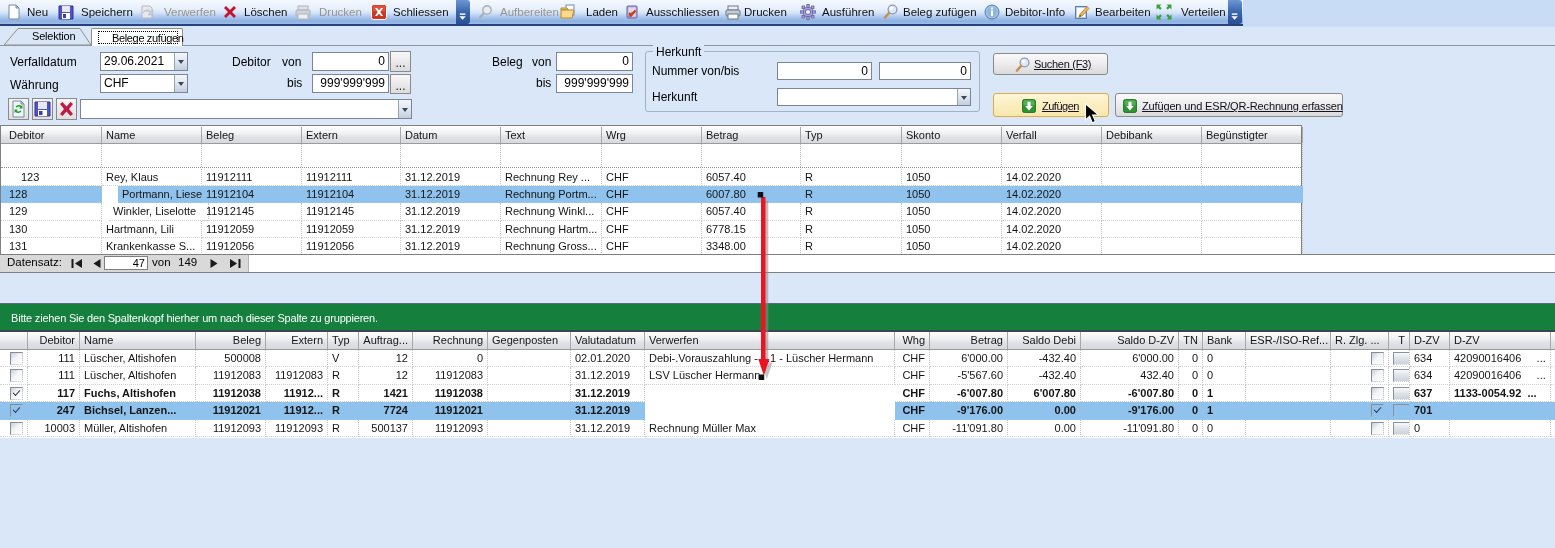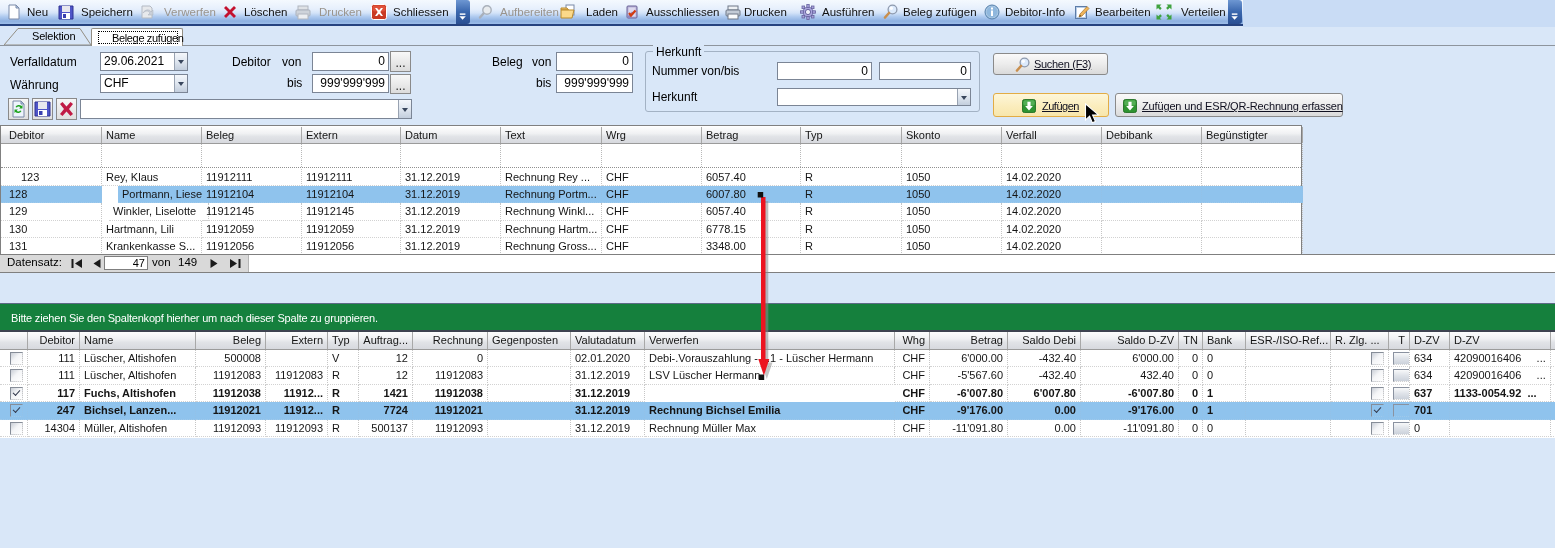--- a/index.html
+++ b/index.html
@@ -564,37 +564,36 @@
 <span class="c" style="left:0.0px;width:27.5px"><span class="cb ck"></span></span>
 <span class="r" style="left:27.5px;width:52.5px">247</span>
 <span style="left:80.0px;width:116.0px">Bichsel, Lanzen...</span>
 <span class="r" style="left:196.0px;width:70.0px">11912021</span>
 <span class="r" style="left:266.0px;width:62.0px">11912...</span>
 <span style="left:328.0px;width:31.0px">R</span>
 <span class="r" style="left:359.0px;width:54.0px">7724</span>
 <span class="r" style="left:413.0px;width:75.0px">11912021</span>
 <span style="left:488.0px;width:83.0px"></span>
 <span style="left:571.0px;width:74.0px">31.12.2019</span>
-<span style="left:645.0px;width:250.0px">Rechnung Bichsel Emilia</span>
 <span class="c" style="left:895.0px;width:35.0px">CHF</span>
 <span class="r" style="left:930.0px;width:78.0px">-9'176.00</span>
 <span class="r" style="left:1008.0px;width:73.0px">0.00</span>
 <span class="r" style="left:1081.0px;width:98.0px">-9'176.00</span>
 <span class="r" style="left:1179.0px;width:24.0px">0</span>
 <span style="left:1203.0px;width:43.0px">1</span>
 <span style="left:1246.0px;width:85.0px"></span>
 <span class="c" style="left:1331.0px;width:58.0px"><span class="cb ck"></span></span>
 <span class="c" style="left:1389.0px;width:21.0px"><span class="tb"></span></span>
 <span style="left:1410.0px;width:40.0px">701</span>
 <span style="left:1450.0px;width:101.0px"></span>
 <span style="left:1551.0px;width:4.0px"></span>
 </div>
 <div class="lrow" style="top:87.9px;height:17.6px">
 <span class="c" style="left:0.0px;width:27.5px"><span class="cb"></span></span>
-<span class="r" style="left:27.5px;width:52.5px">14304</span>
+<span class="r" style="left:27.5px;width:52.5px">10003</span>
 <span style="left:80.0px;width:116.0px">Müller, Altishofen</span>
 <span class="r" style="left:196.0px;width:70.0px">11912093</span>
 <span class="r" style="left:266.0px;width:62.0px">11912093</span>
 <span style="left:328.0px;width:31.0px">R</span>
 <span class="r" style="left:359.0px;width:54.0px">500137</span>
 <span class="r" style="left:413.0px;width:75.0px">11912093</span>
 <span style="left:488.0px;width:83.0px"></span>
 <span style="left:571.0px;width:74.0px">31.12.2019</span>
 <span style="left:645.0px;width:250.0px">Rechnung Müller Max</span>
 <span class="c" style="left:895.0px;width:35.0px">CHF</span>

